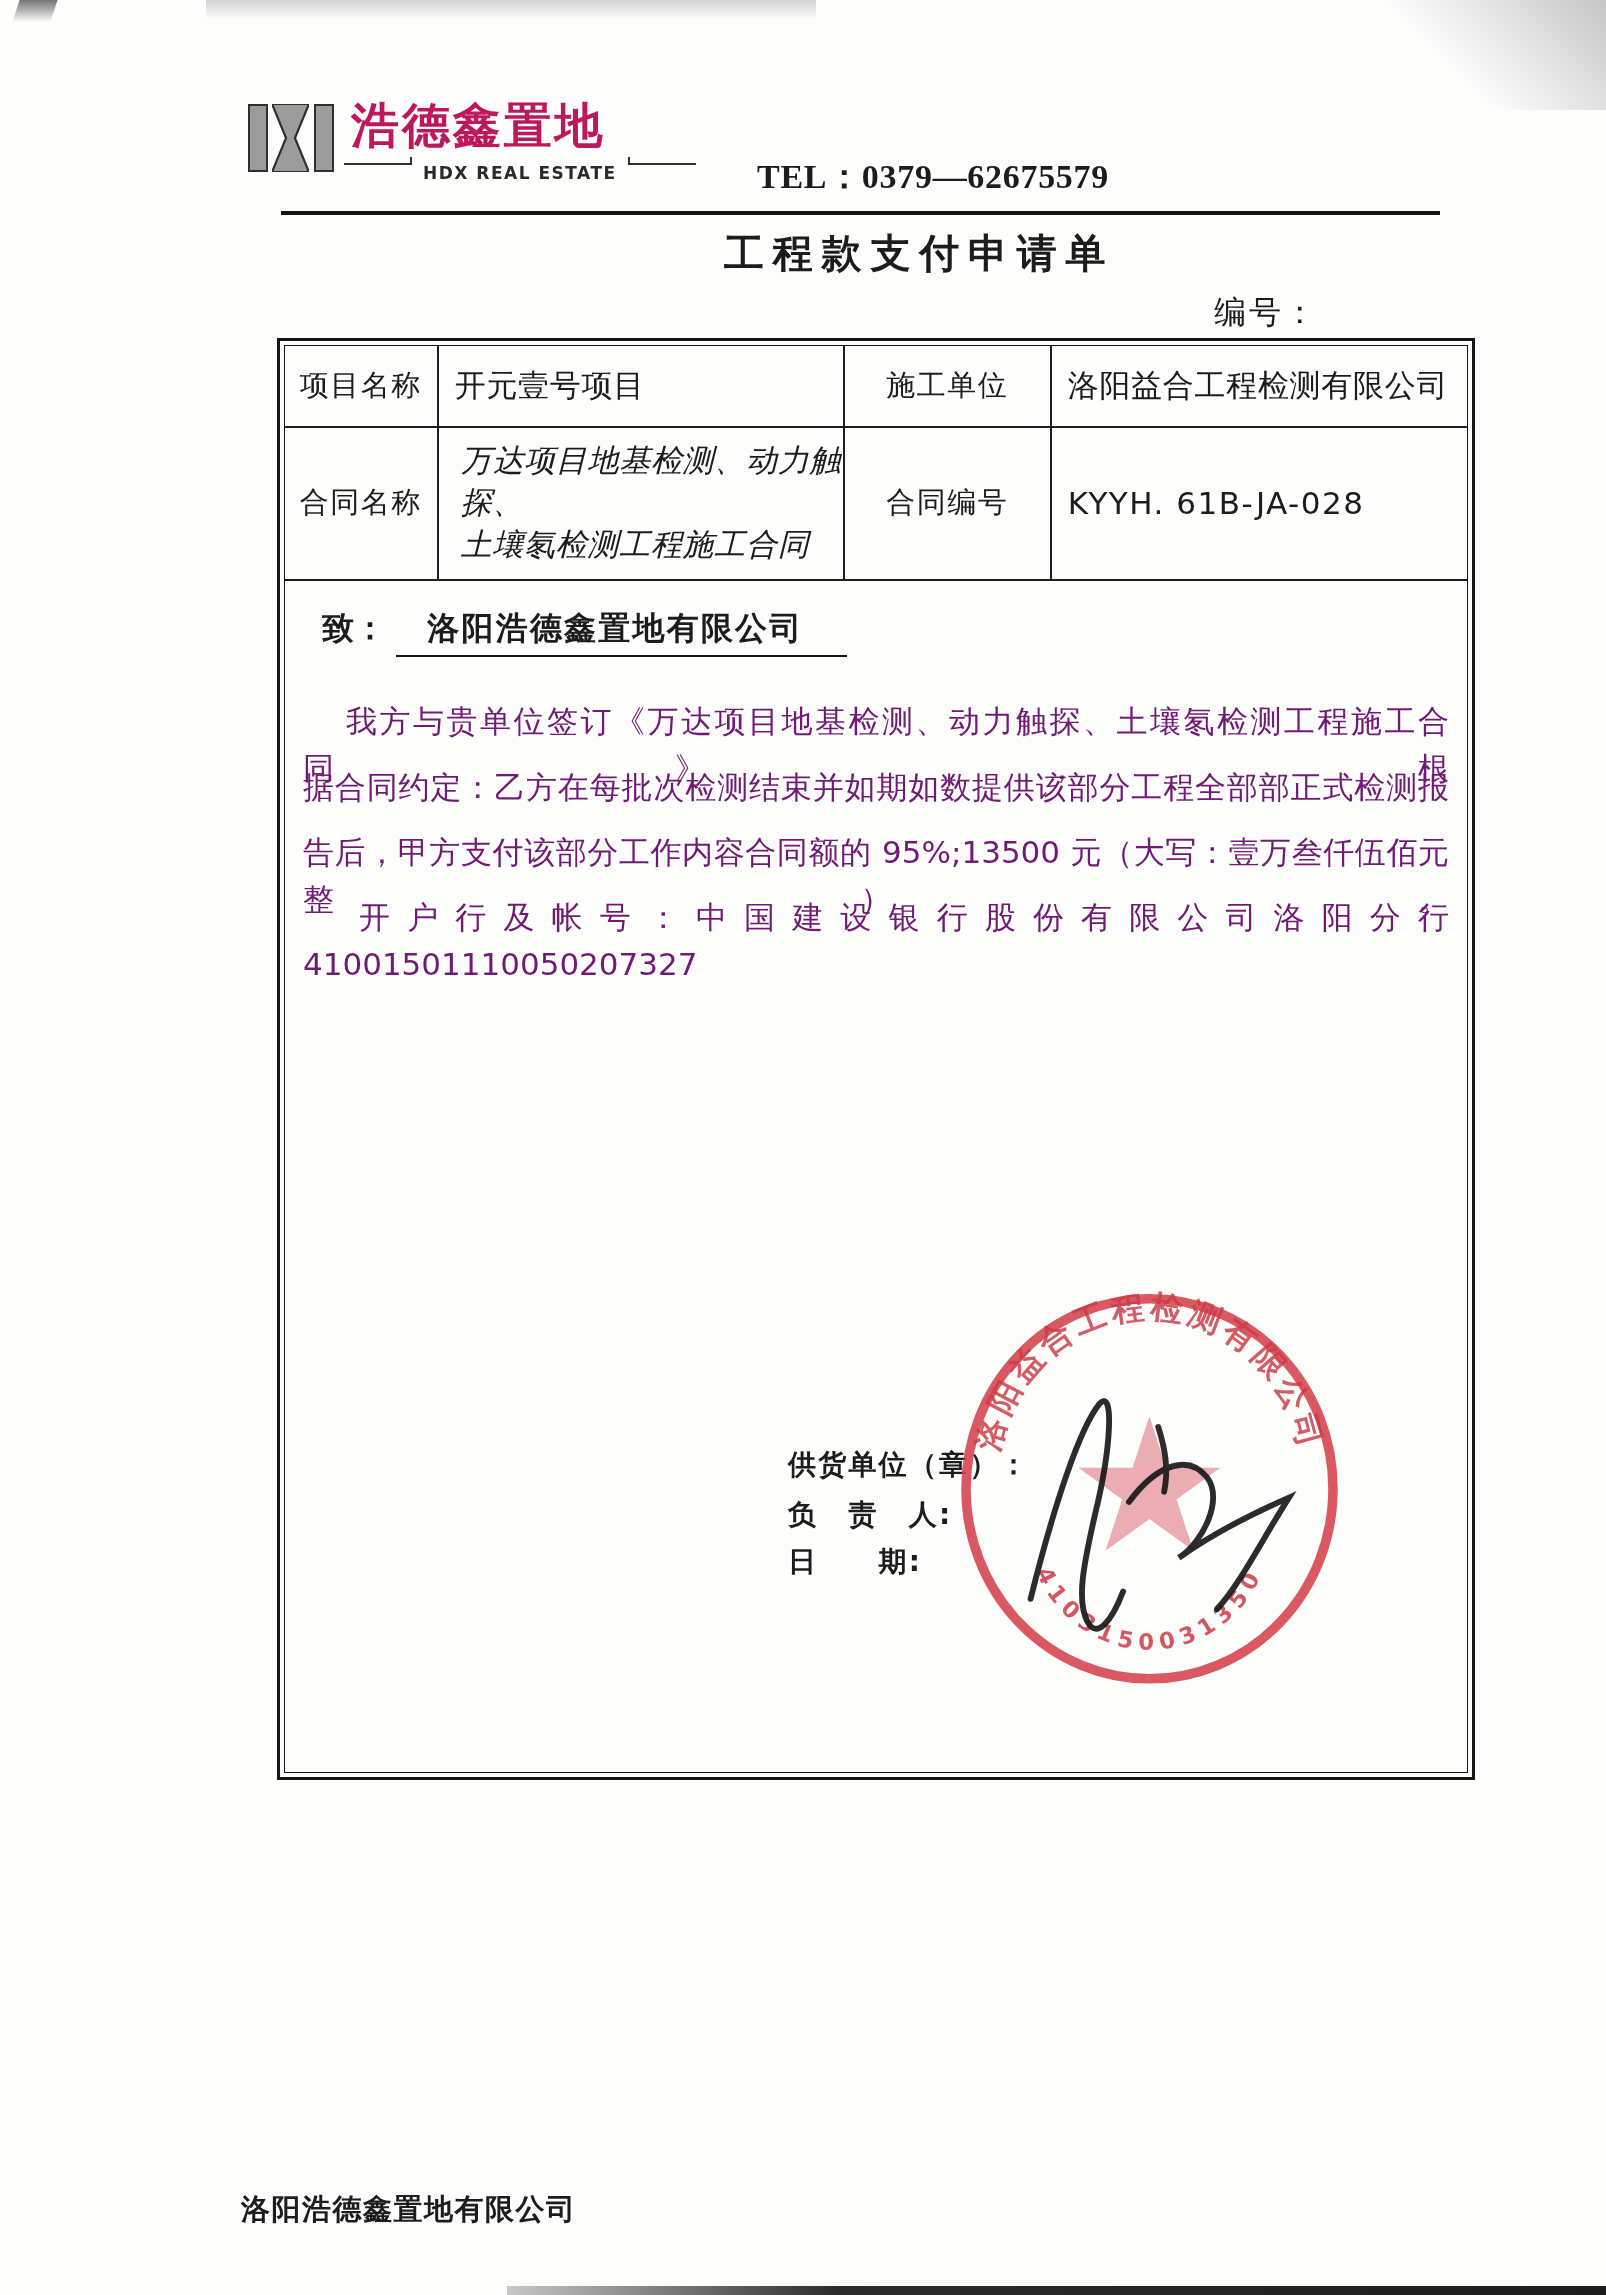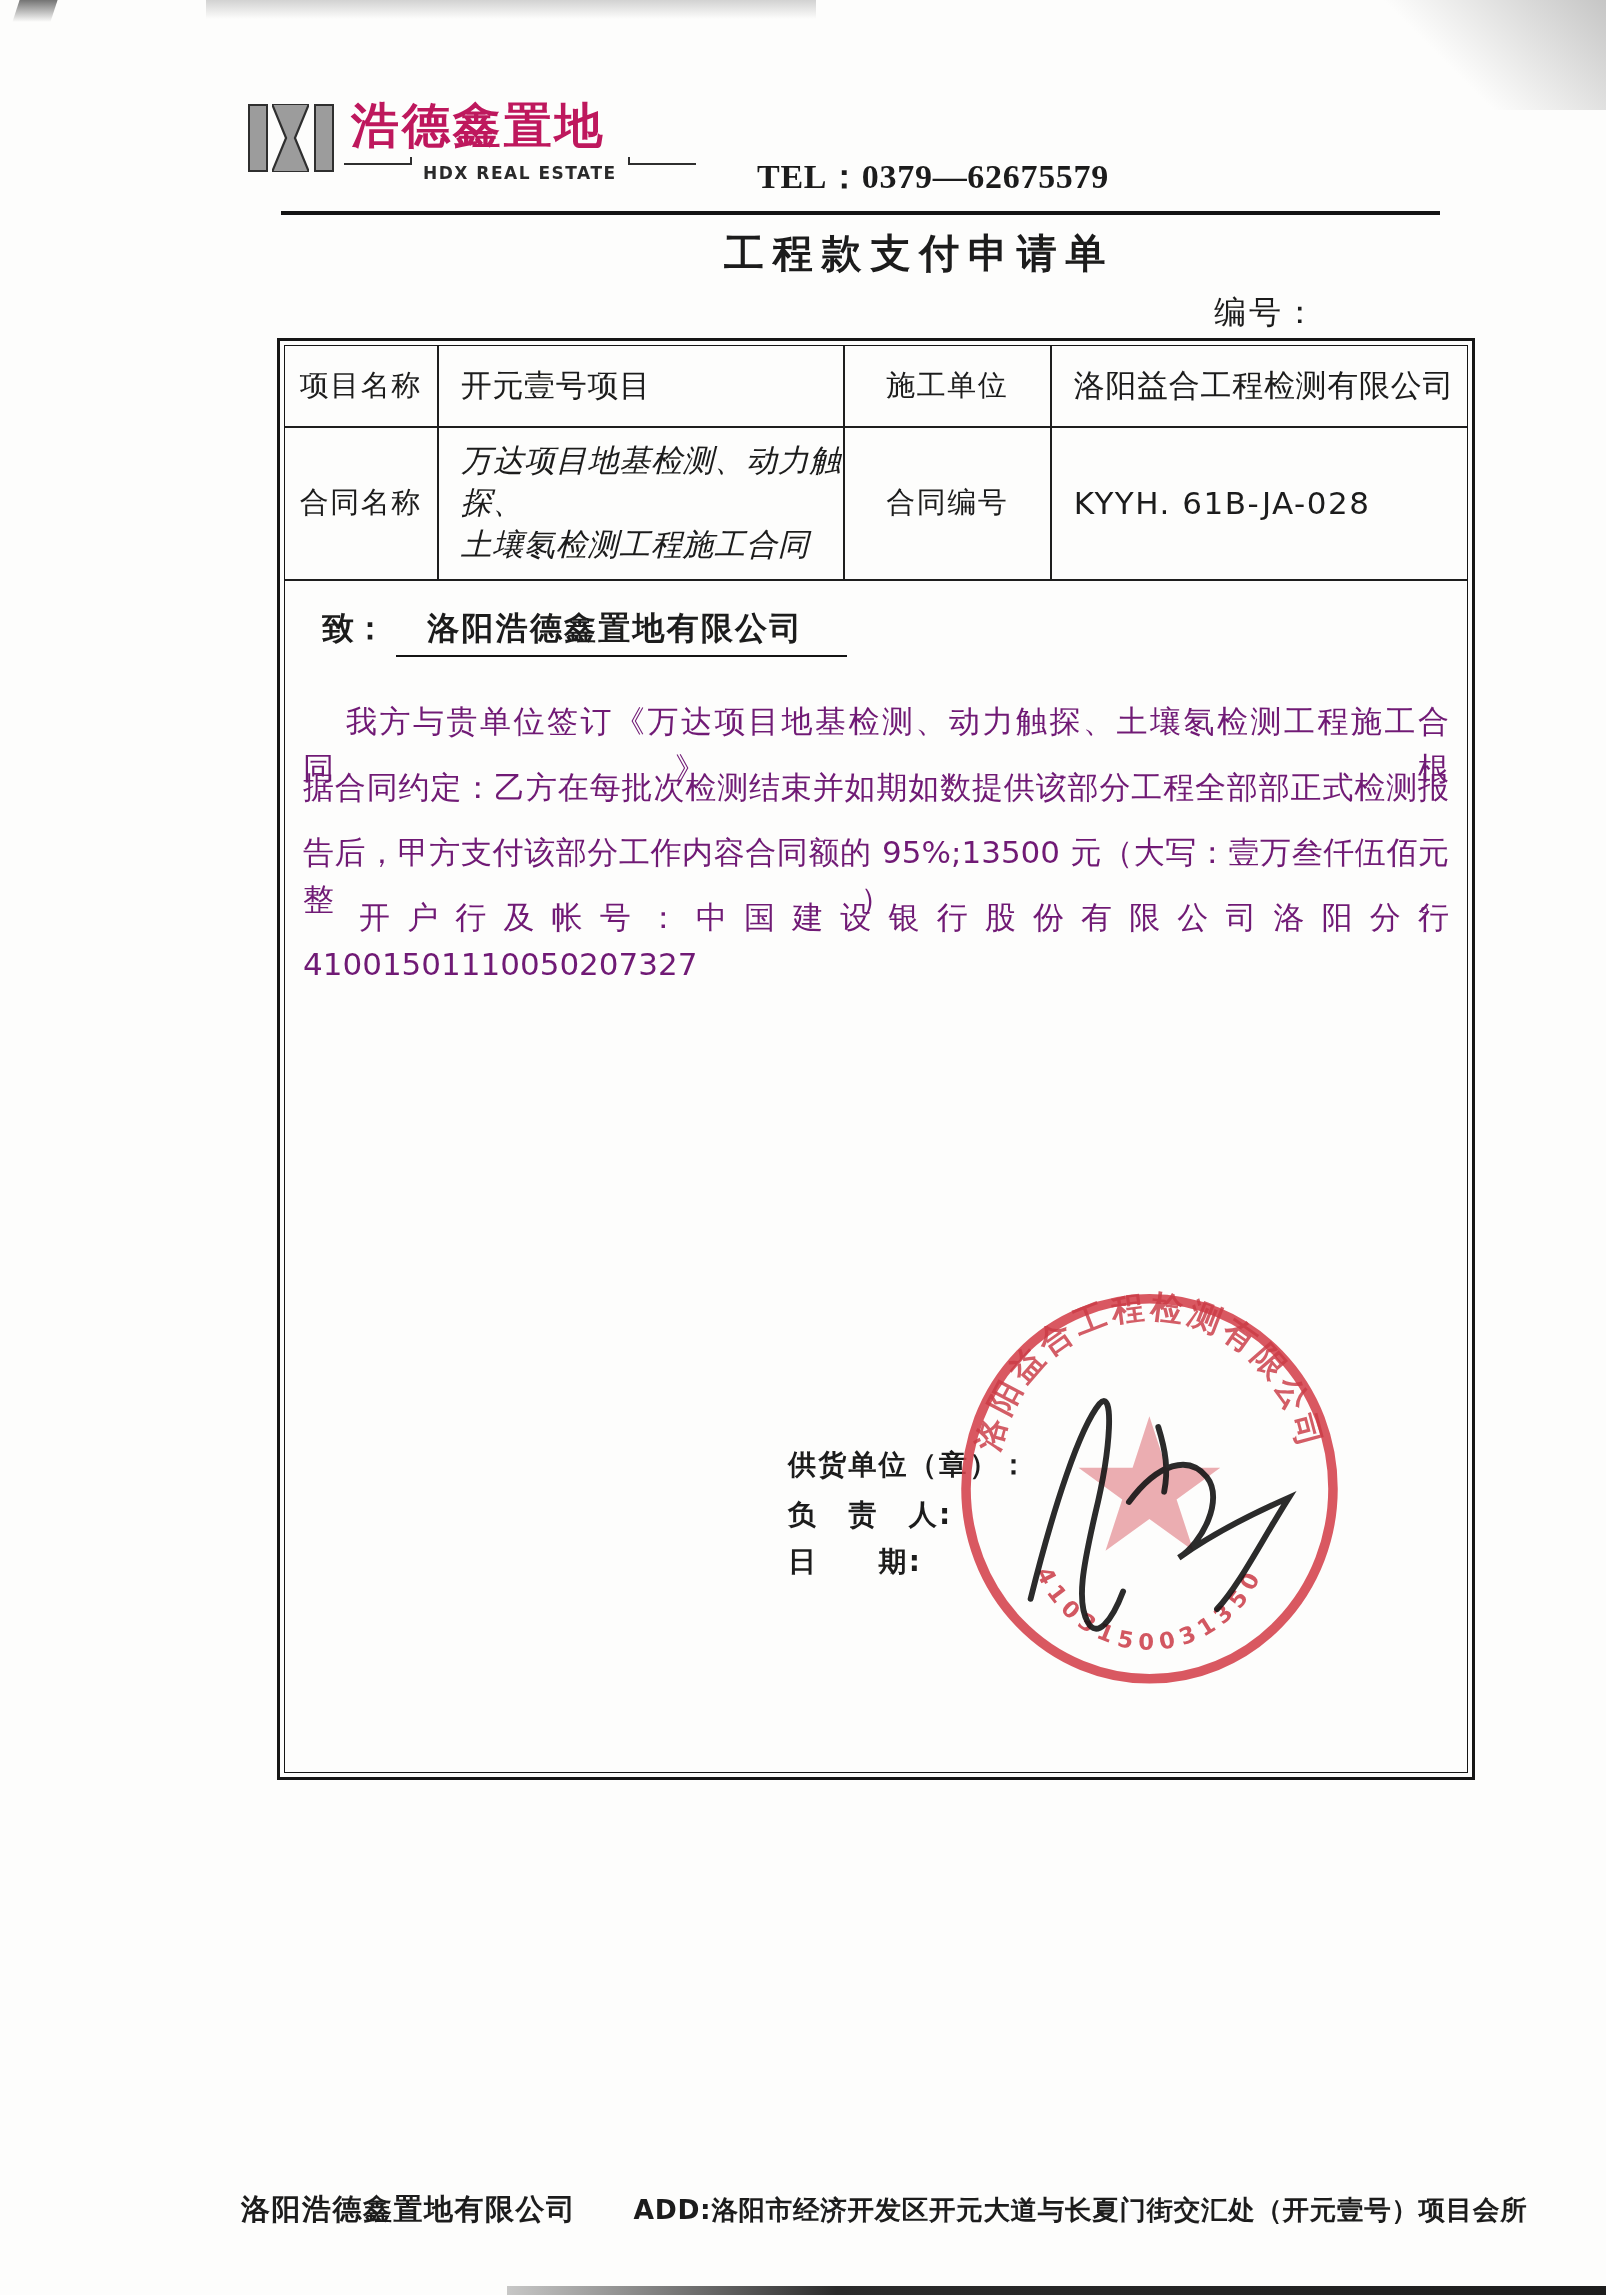--- a/index.html
+++ b/index.html
@@ -40,21 +40,21 @@
   
   .frame{position:absolute;left:277px;top:338px;width:1198px;height:1442px;border:3.7px solid #161616;box-sizing:border-box;}
   .frame-inner{position:absolute;inset:3.7px;border:1.5px solid #161616;}
   
   .info-table{position:absolute;left:0;top:0;right:0;display:grid;
     grid-template-columns:154px 406px 207px 1fr;grid-template-rows:82px 153px;}
   .cell{box-sizing:border-box;display:flex;align-items:center;}
   .cell.b-r{border-right:2.2px solid #1e1e1e;}
   .cell.b-b{border-bottom:2.2px solid #1e1e1e;}
   .cell.lab{justify-content:center;font-size:29px;letter-spacing:1.5px;}
-  .cell.val{padding-left:22px;font-size:31px;letter-spacing:0.7px;}
+  .cell.val{padding-left:16px;font-size:31px;letter-spacing:0.7px;}
   .cell.val.twolines{flex-direction:column;align-items:flex-start;justify-content:center;padding:10.3px 0 10.3px 22px;font-style:italic;}
   .cell.mono{font-family:"DejaVu Sans",sans-serif;letter-spacing:1.5px;}
   
   .to-line{position:absolute;left:322px;top:607px;font-size:32px;font-weight:bold;}
   .to-line .to-value{display:inline-block;border-bottom:2.2px solid #141414;padding:0 43px 4.4px 31px;margin-left:10.3px;letter-spacing:2.2px;}
   .body-line{position:absolute;left:303px;width:1146px;font-size:31px;line-height:47px;
     text-align:justify;text-align-last:justify;color:#701a75;}
   .body-line.l1{top:698px;text-indent:43px;}
   .body-line.l2{top:764px;}
   .body-line.l3{top:829px;}
@@ -146,17 +146,16 @@
     <text x="280" y="372" font-size="252" text-anchor="middle" fill="#d4414b" opacity="0.42">★</text>
     <g stroke="#151515" stroke-width="8" fill="none" stroke-linecap="round" opacity="0.9">
       <path d="M 118 438 C 150 310 185 205 212 172 C 232 150 228 232 206 322 C 190 392 180 442 196 470 C 208 492 228 470 244 428"></path>
       <path d="M 252 306 C 292 252 334 242 358 272 C 382 302 352 362 320 382 C 362 352 420 322 470 300 C 432 360 402 420 372 452"></path>
       <path d="M 292 204 C 302 236 306 262 300 292"></path>
     </g>
   </svg>
 
   <div class="footer">
     <span class="f-company">洛阳浩德鑫置地有限公司</span>
-    <span class="f-address">ADD:洛阳市经济开发区开元大道与长夏门街交汇处（开元壹号）项目会所</span>
   </div>
 
 </div>
 
 
 </body></html>

